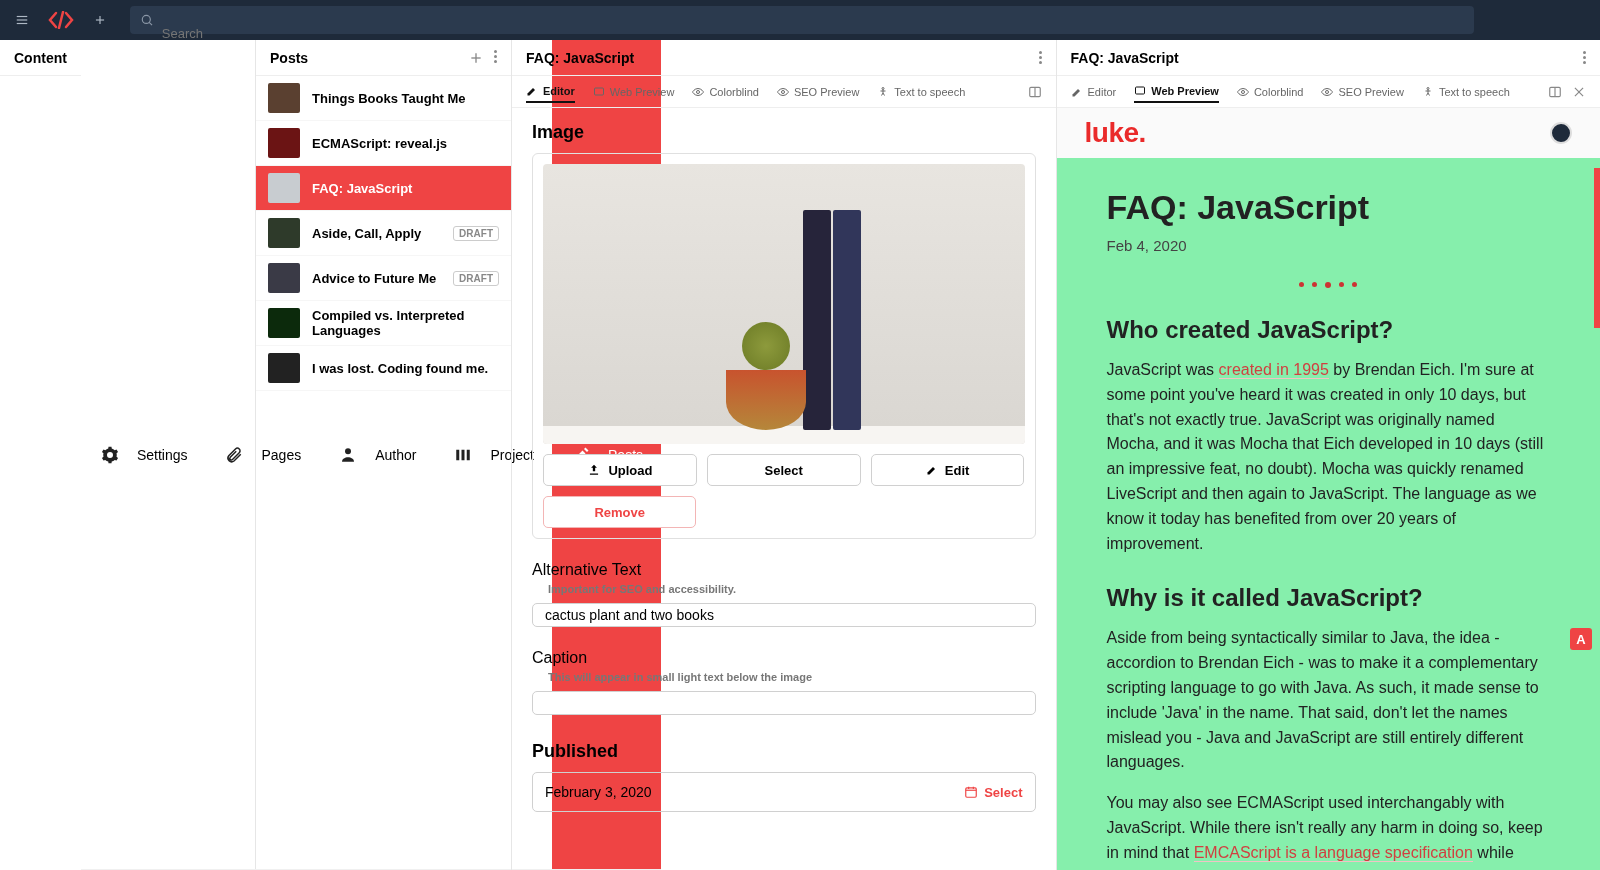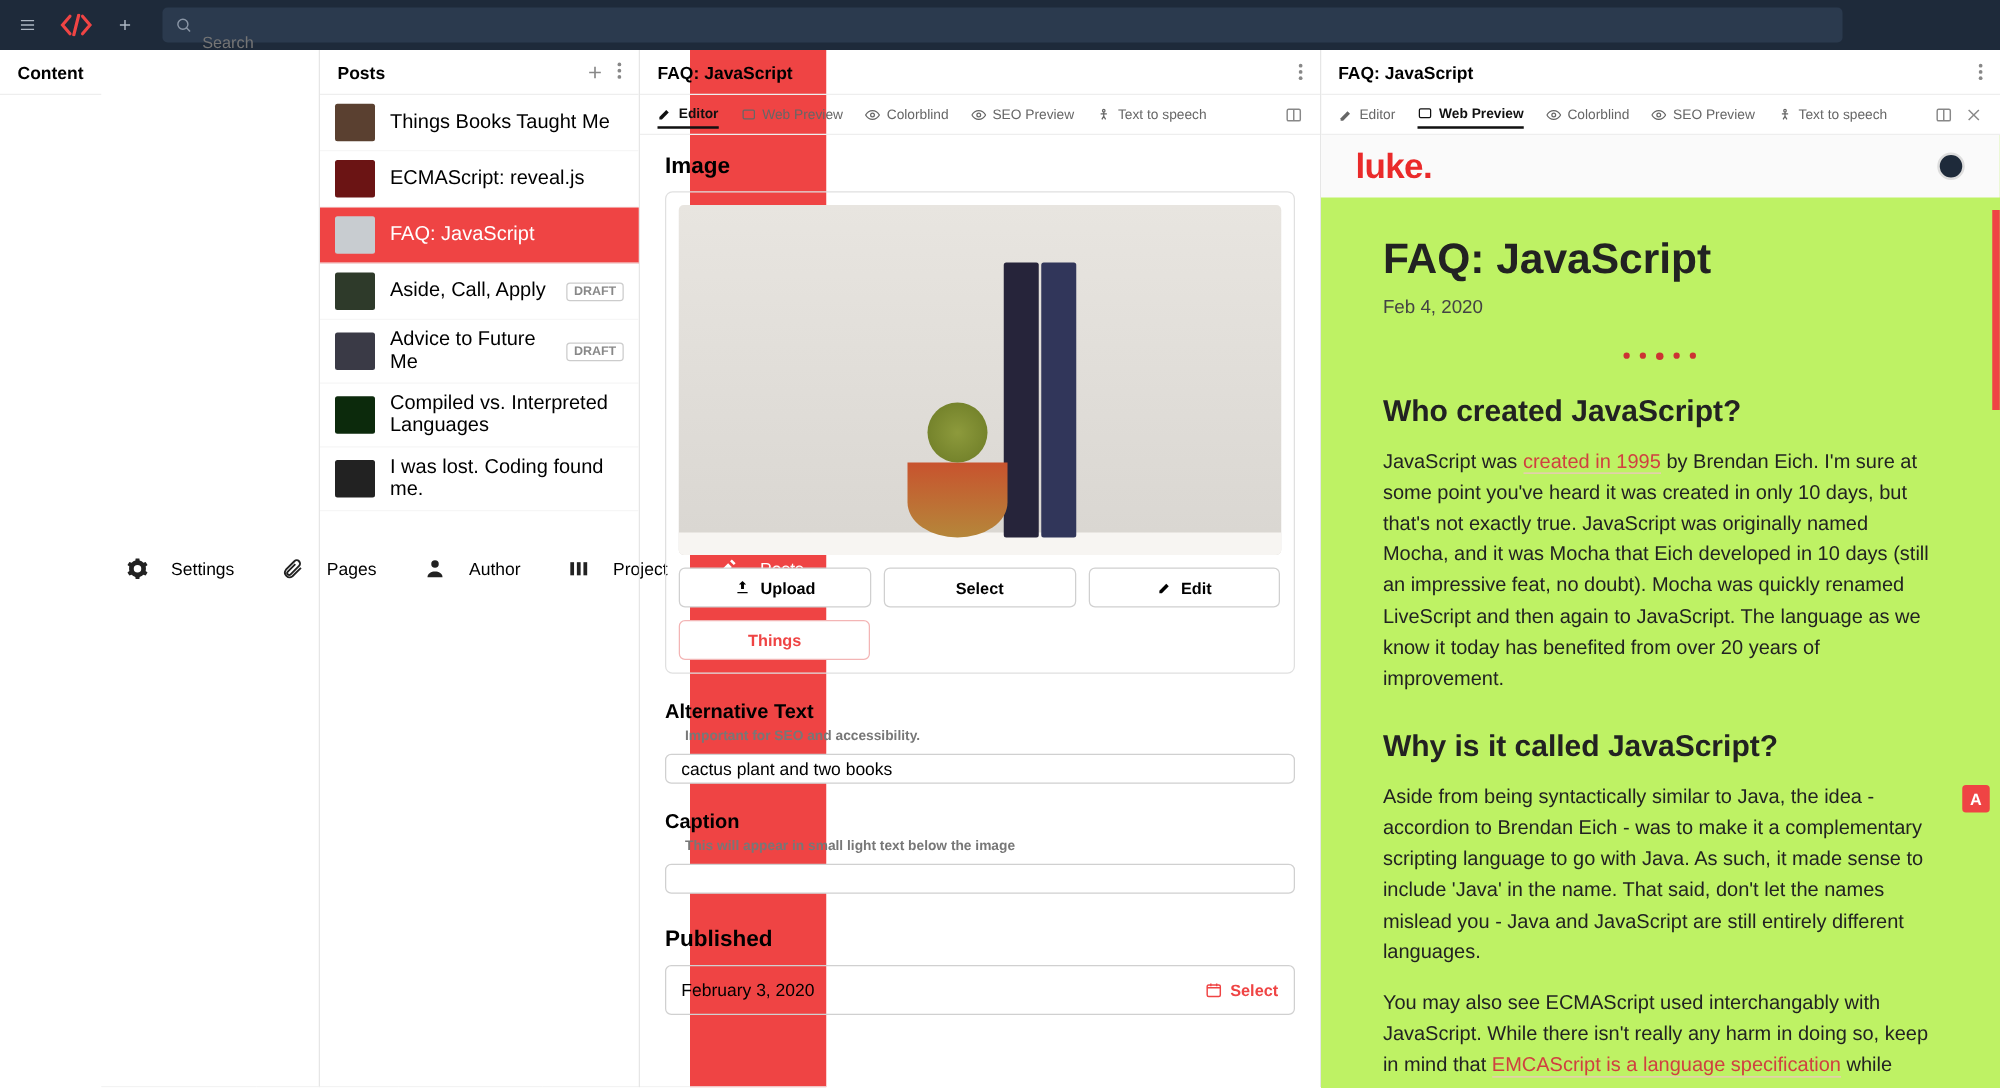--- a/index.html
+++ b/index.html
@@ -16,21 +16,21 @@
 .navitem { display: flex; align-items: center; gap: 16px; padding: 12px 18px; cursor: pointer; font-size: 14px; border-bottom: 1px solid #f0f0f0; }
 .navitem .navicon { width: 22px; height: 22px; display:flex; align-items:center; justify-content:center; color:#222;}
 .navitem.active { background: #ef4444; color: #fff; }
 .navitem.active .navicon { color:#fff; }
 
 .sidebar2 { width: 256px; border-right: 1px solid #e6e6e6; display: flex; flex-direction: column; }
 .sidebar2 .header { height: 36px; display: flex; align-items: center; padding: 0 14px; font-weight: 700; font-size: 14px; border-bottom: 1px solid #eee; justify-content: space-between;}
 .sidebar2 .header .btns { display:flex; gap:10px; color:#888;}
 .postitem { display: flex; align-items: center; gap: 12px; padding: 7px 12px; cursor: pointer; font-size: 13px; border-bottom: 1px solid #f6f6f6; }
 .postitem .thumb { width: 32px; height: 30px; background:#333; border-radius:2px; flex:none;}
-.postitem .title { flex:1; font-weight:400; font-size:16px;}
+.postitem .title { flex:1; font-weight:700; font-size:13px;}
 .postitem .draft { font-size: 10px; color:#888; border:1px solid #ccc; border-radius:3px; padding: 1px 5px; font-weight:600;}
 .postitem.active { background:#ef4444; color:#fff; }
 
 .panel { flex: 1; display: flex; flex-direction: column; min-width: 0; border-right: 1px solid #e6e6e6;}
 .panel-header { height: 36px; display: flex; align-items: center; padding: 0 14px; font-weight: 700; font-size: 14px; border-bottom: 1px solid #eee; justify-content: space-between;}
 .panel-tabs { height: 32px; display: flex; align-items: center; gap: 18px; padding: 0 14px; border-bottom: 1px solid #eee; font-size: 11px; color:#666;}
 .tab { display:flex; align-items:center; gap:5px; cursor:pointer; padding: 4px 0;}
 .tab.active { color:#111; font-weight:700; border-bottom: 2px solid #111; }
 .tab-right { margin-left:auto; display:flex; gap:10px; color:#888;}
 
@@ -40,27 +40,27 @@
 .img-placeholder { width:100%; height:280px; background: linear-gradient(#e8e5e0,#d9d6d1); position:relative; border-radius:4px; overflow:hidden;}
 .img-placeholder::before { content:""; position:absolute; left:0; right:0; bottom:0; height:18px; background:#f7f5f2;}
 .book { position:absolute; bottom:14px; width:28px; background:#2b2b46; border-radius:2px;}
 .book.b1 { left:54%; height:220px; background:#26243a;}
 .book.b2 { left:calc(54% + 30px); height:220px; background:#31365a;}
 .pot { position:absolute; bottom:14px; left:38%; width:80px; height:60px; background:linear-gradient(#c8532e,#b5873a); border-radius: 0 0 40px 40px / 0 0 28px 28px;}
 .cactus { position:absolute; bottom:74px; left:calc(38% + 16px); width:48px; height:48px; border-radius:50%; background: radial-gradient(#8d9a3c,#6b7a25);}
 .btnrow { display:flex; gap:10px; margin-top:10px;}
 .btn { flex:1; border:1px solid #d0d0d0; background:#fff; border-radius:5px; height:32px; display:flex; align-items:center; justify-content:center; gap:7px; font-size:13px; cursor:pointer; font-weight:600;}
 .btn.remove { color:#ef4444; border-color:#f3b5b5; flex:0 0 calc(33.33% - 7px);}
-.sublabel { font-size: 16px; font-weight:700; margin-top: 22px;}
+.sublabel { font-size: 16px; font-weight:400; margin-top: 22px;}
 .hint { font-size: 11px; color:#777; margin-top:4px; font-weight:600;padding-left:16px;}
 .tinput { width:100%; border:1px solid #d0d0d0; border-radius:5px; height:24px; padding: 0 12px; margin-top:8px; font-size:14px; outline:none;}
 .pub-row { border:1px solid #d0d0d0; border-radius:5px; height:40px; display:flex; align-items:center; padding:16px 12px; margin-top:10px; justify-content:space-between; font-size:14px;}
 .pub-row .select { color:#ef4444; font-weight:600; display:flex; align-items:center; gap:6px; cursor:pointer; font-size:13px;}
 
-.preview-body { flex:1; overflow-y:auto; background:#bef264; position:relative; font-family: Georgia, serif;}
+.preview-body { flex:1; overflow-y:auto; background:#86efac; position:relative; font-family: Georgia, serif;}
 .preview-scroll { position:absolute; right:0; top:60px; width:6px; height:160px; background:#ef4444;}
 .pv-head { height:50px; display:flex; align-items:center; padding: 0 28px; justify-content:space-between; background:#fafafa;}
 .pv-logo { color:#ea2a2a; font-weight:900; font-size:28px; letter-spacing:-0.5px;}
 .pv-avatar { width:22px; height:22px; border-radius:50%; background:#1e2a3a; border:2px solid #ddd;}
 .pv-content { padding: 30px 50px 40px 50px; }
 .pv-title { font-size:34px; font-weight:800; color:#222; font-family: -apple-system, sans-serif;}
 .pv-date { font-size:15px; color:#444; margin-top:10px;}
 .pv-dots { display:flex; gap:8px; justify-content:center; margin: 28px 0 16px 0;}
 .pv-dots span { width:5px; height:5px; border-radius:50%; background:#c33;}
 .pv-dots span:nth-child(3){width:6px;height:6px;}
@@ -279,21 +279,21 @@
             </div>
           <div class="btn">
               <svg width="12" height="12" viewBox="0 0 24 24" fill="currentColor">
                 <path d="M3 17l11-11 4 4-11 11H3v-4z"></path>
               </svg>
               <span>Edit</span>
             </div>
         </div>
         <div class="btnrow">
           <div class="btn remove">
-              <span>Things</span>
+              <span>Remove</span>
             </div>
         </div>
       </div>
       <div class="sublabel">Alternative Text</div>
       <div class="hint">Important for SEO and accessibility.</div>
       <input class="tinput" value="cactus plant and two books" style="">
       <div class="sublabel">Caption</div>
       <div class="hint">This will appear in small light text below the image</div>
       <input class="tinput" value="" style="">
       <div class="section-label" style="margin-top:26px;">Published</div>

